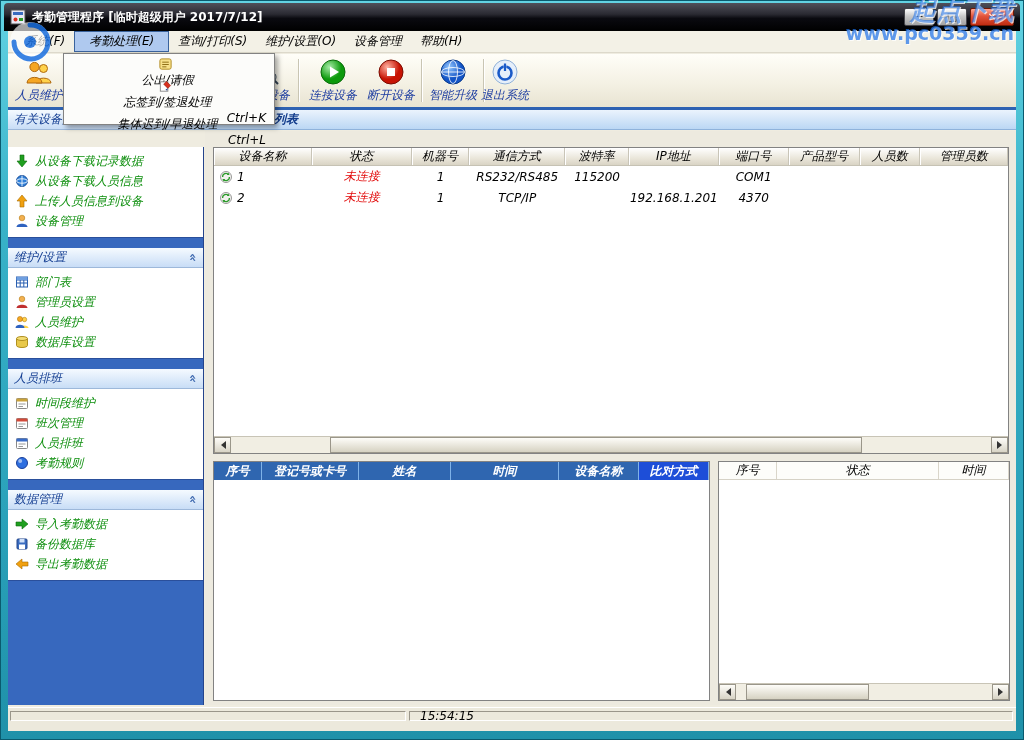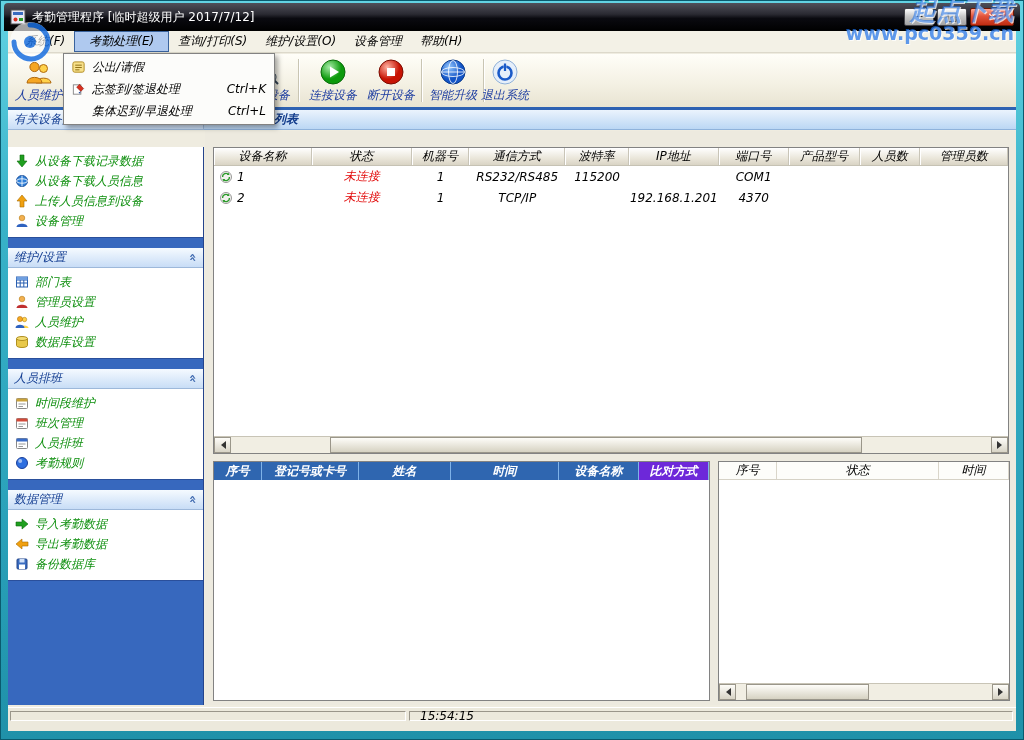--- a/index.html
+++ b/index.html
@@ -5,21 +5,21 @@
   * { box-sizing:border-box; margin:0; padding:0; }
   html,body { width:1024px; height:740px; }
   body { position:relative; overflow:hidden; font-family:"DejaVu Sans","Liberation Sans",sans-serif; font-size:12px; color:#000; background:#2da4bc; }
 
   
   .frame { position:absolute; inset:0; background:linear-gradient(180deg,#63d3e3,#38b2c8 30%,#2aa2ba 70%,#1f91a9); border:1px solid #0a5a6e; }
   .titlebar { position:absolute; left:3px; top:2px; right:3px; height:28px; border-radius:4px 4px 0 0;
     background:linear-gradient(180deg,#50505a 0%,#2a2a32 40%,#0a0a10 55%,#000 100%);
     display:flex; align-items:center; padding:0 6px; color:#fff; }
   .app-icon { width:16px; height:16px; margin-right:6px; flex:0 0 auto; }
-  .title-text { flex:1; white-space:nowrap; overflow:hidden; }
+  .title-text { flex:1; white-space:nowrap; overflow:hidden;font-weight:bold; }
   .tb-btns { display:flex; gap:3px; align-items:center; }
   .tb-btn { width:30px; height:18px; border:1px solid #45454a; border-radius:2px; text-align:center; line-height:15px; font-size:11px;
     background:linear-gradient(#fefefe,#c9c9c9 45%,#a2a2a2); color:#1a1a1a; cursor:default; }
   .tb-btn.close { width:44px; background:linear-gradient(#ffa894,#e2543a 45%,#bf2c12); color:#fff; border-color:#701803; }
 
   
   .win { position:absolute; left:7px; top:30px; right:7px; bottom:8px; background:#EFECE0; overflow:hidden;font-style:italic; }
 
   .menubar { position:absolute; left:0; right:0; top:0; height:22px; background:#F3F1E6; border-bottom:1px solid #DDD9CB; display:flex; align-items:stretch; padding-left:8px; }
   .menu-item { padding:0 9px; display:flex; align-items:center; white-space:nowrap; }
@@ -61,35 +61,35 @@
   .scroll-btn { width:17px; height:16px; background:linear-gradient(#FDFCF8,#D8D4C6); border:1px solid #9A968A; display:flex; align-items:center; justify-content:center; flex:0 0 auto; }
   .tri-l { width:0; height:0; border:4px solid transparent; border-right:5px solid #333; margin-left:-3px; }
   .tri-r { width:0; height:0; border:4px solid transparent; border-left:5px solid #333; margin-right:-3px; }
   .scroll-track { flex:1; position:relative; }
   .scroll-thumb { position:absolute; top:0; height:16px; background:linear-gradient(#FEFDF9,#D6D2C2); border:1px solid #9A968A; }
 
   .bl-panel { position:absolute; left:8px; width:497px; top:330px; bottom:4px; background:#fff; border:1px solid #828282; }
   .bl-header { display:flex; height:18px; background:#2F66B0; }
   .bl-h { display:flex; align-items:center; justify-content:center; color:#fff; font-weight:bold; border-right:1px solid #7FB2E8; white-space:nowrap; }
   .blc0{width:48px}.blc1{width:97px}.blc2{width:92px}.blc3{width:108px}.blc4{width:80px}.blc5{width:70px}
-  .bl-h.last { background:#6d28d9; }
+  .bl-h.last { background:#1d4ed8; }
 
   .br-panel { position:absolute; left:513px; right:6px; top:330px; bottom:4px; background:#fff; border:1px solid #828282; }
   .br-header { display:flex; height:18px; background:#FDFDFA; border-bottom:1px solid #D6D2C6; }
   .br-h { display:flex; align-items:center; justify-content:center; border-right:1px solid #DAD6CA; white-space:nowrap; }
   .brc0{width:58px}.brc1{flex:1}.brc2{width:70px}
 
   .statusbar { position:absolute; left:0; right:0; bottom:0; height:24px; background:#ECE9DC; border-top:1px solid #fff; display:flex; gap:3px; padding:3px 3px 10px 2px; }
   .status-cell { border:1px solid; border-color:#9A968A #FFF #FFF #9A968A; display:flex; align-items:center; }
   .sc1 { width:396px; }
   .sc2 { flex:1; padding-left:10px; }
 
   
   .dropdown { position:absolute; left:55px; top:22px; width:212px; background:#FCFCFA; border:1px solid #828282; box-shadow:3px 3px 5px rgba(0,0,0,.35); padding:2px; z-index:90; }
-  .dd-item { height:22px; display:flex; align-items:center; padding:0 6px 0 3px; }
+  .dd-item { height:22px; display:flex; align-items:center; padding:0 6px 0 3px;flex-direction:column; }
   .dd-ico { width:18px; height:16px; margin-right:5px; display:flex; align-items:center; justify-content:center; flex:0 0 auto; }
   .dd-short { margin-left:auto; padding-left:12px; }
 
   
   .wm-swirl { position:absolute; left:8px; top:20px; z-index:95; opacity:.85; }
   .wm-right { position:absolute; top:-3px; right:10px; z-index:95; text-align:right; line-height:1.02; pointer-events:none; }
   .wm-right .l1 { font-size:26px; font-weight:bold; font-style:italic; color:rgba(25,110,230,.55); text-shadow:1px 1px 0 rgba(255,255,255,.75); }
   .wm-right .l2 { font-size:19px; font-weight:bold; color:rgba(25,110,230,.7); text-shadow:1px 1px 0 rgba(255,255,255,.75); }
 </style>
 </head>
@@ -322,31 +322,31 @@
       </div>
       <div class="side-panel">
         <div class="side-item">
           <svg class="ico" viewBox="0 0 14 14">
               <path d="M1 5 H7 V2 L13 7 L7 12 V9 H1 Z" fill="#1f9f1f" stroke="#0d6a0d" stroke-width=".6"></path>
             </svg>
           <span>导入考勤数据</span>
         </div>
         <div class="side-item">
           <svg class="ico" viewBox="0 0 14 14">
-              <path d="M13 5 H7 V2 L1 7 L7 12 V9 H13 Z" fill="#f0a010" stroke="#a86c00" stroke-width=".6"></path>
-            </svg>
-          <span>导出考勤数据</span>
-        </div>
-        <div class="side-item">
-          <svg class="ico" viewBox="0 0 14 14">
               <rect x="2" y="2" width="10" height="10" rx="1" fill="#3a6cc0" stroke="#22458a"></rect>
               <rect x="4.5" y="2" width="5" height="3.5" fill="#cfe0f8"></rect>
               <rect x="4" y="7.5" width="6" height="4.5" fill="#fff"></rect>
             </svg>
           <span>备份数据库</span>
+        </div>
+        <div class="side-item">
+          <svg class="ico" viewBox="0 0 14 14">
+              <path d="M13 5 H7 V2 L1 7 L7 12 V9 H13 Z" fill="#f0a010" stroke="#a86c00" stroke-width=".6"></path>
+            </svg>
+          <span>导出考勤数据</span>
         </div>
       </div>
     </div>
 
     <div class="main">
 
       <div class="device-panel">
         <div class="dev-header">
           <div class="dev-h dc0">设备名称</div>
           <div class="dev-h dc1">状态</div>

